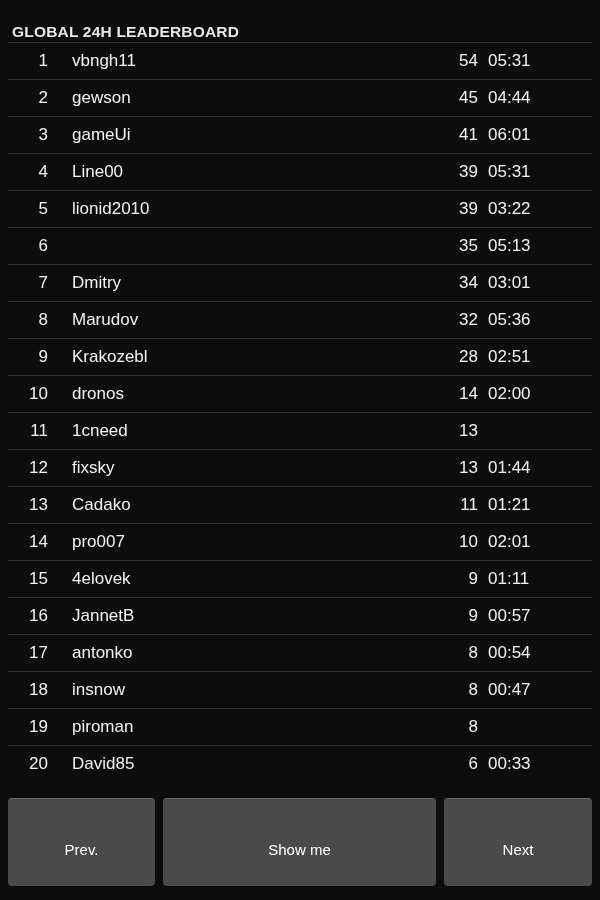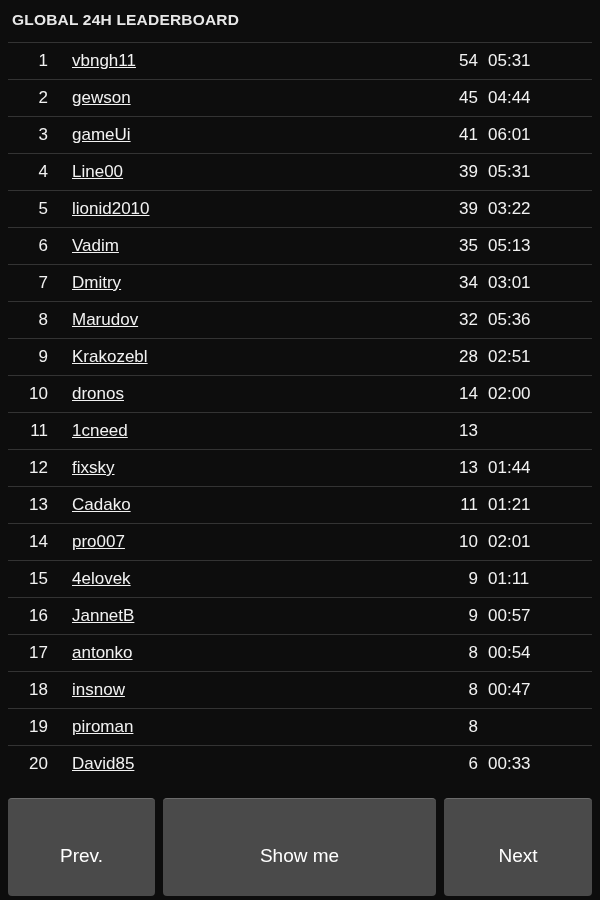--- a/index.html
+++ b/index.html
@@ -19,21 +19,21 @@
     position: relative;
     width: 600px;
     height: 900px;
     box-sizing: border-box;
   }
 
   
   .header {
     position: absolute;
     left: 0;
-    top: 0;
+    top: 12px;
     width: 516px;
     height: 42px;
     box-sizing: border-box;
   }
   .header-title {
     position: absolute;
     left: 12px;
     top: 11px;
     font-size: 15.5px;
     font-weight: bold;
@@ -72,21 +72,20 @@
   }
   .c-rank {
     left: 0;
     width: 40px;
     text-align: right;
   }
   .c-name {
     left: 64px;
     width: 310px;
     text-align: left;
-    text-decoration: underline;
   }
   .c-score {
     left: 370px;
     width: 100px;
     text-align: right;
   }
   .c-time {
     left: 480px;
     width: 104px;
     text-align: left;
@@ -96,31 +95,31 @@
   .buttonbar {
     position: absolute;
     left: 0;
     top: 798px;
     width: 600px;
     height: 94px;
   }
   .btn {
     position: absolute;
     top: 0;
-    height: 98px;
+    height: 88px;
     background: #4a4a4a;
     border: none;
     border-top: 1px solid #6a6a6a;
     border-radius: 4px;
     color: #ffffff;
     font-family: "Liberation Sans", sans-serif;
-    font-size: 19px;
+    font-size: 15px;
     line-height: 94px;
     text-align: center;
-    padding: 10px;
+    padding: 4px;
     box-sizing: border-box;
     cursor: pointer;
     user-select: none;
   }
   .btn-prev  { left: 8px;   width: 147px; }
   .btn-show  { left: 163px; width: 273px; }
   .btn-next  { left: 444px; width: 148px; }
 </style>
 </head>
 <body>
@@ -168,21 +167,20 @@
         <div class="row-inner">
           <div class="cell c-rank">5</div>
           <div class="cell c-name">lionid2010</div>
           <div class="cell c-score">39</div>
           <div class="cell c-time">03:22</div>
         </div>
       </div>
       <div class="row">
         <div class="row-inner">
           <div class="cell c-rank">6</div>
-          <div class="cell c-name">Vadim</div>
           <div class="cell c-score">35</div>
           <div class="cell c-time">05:13</div>
         </div>
       </div>
       <div class="row">
         <div class="row-inner">
           <div class="cell c-rank">7</div>
           <div class="cell c-name">Dmitry</div>
           <div class="cell c-score">34</div>
           <div class="cell c-time">03:01</div>

